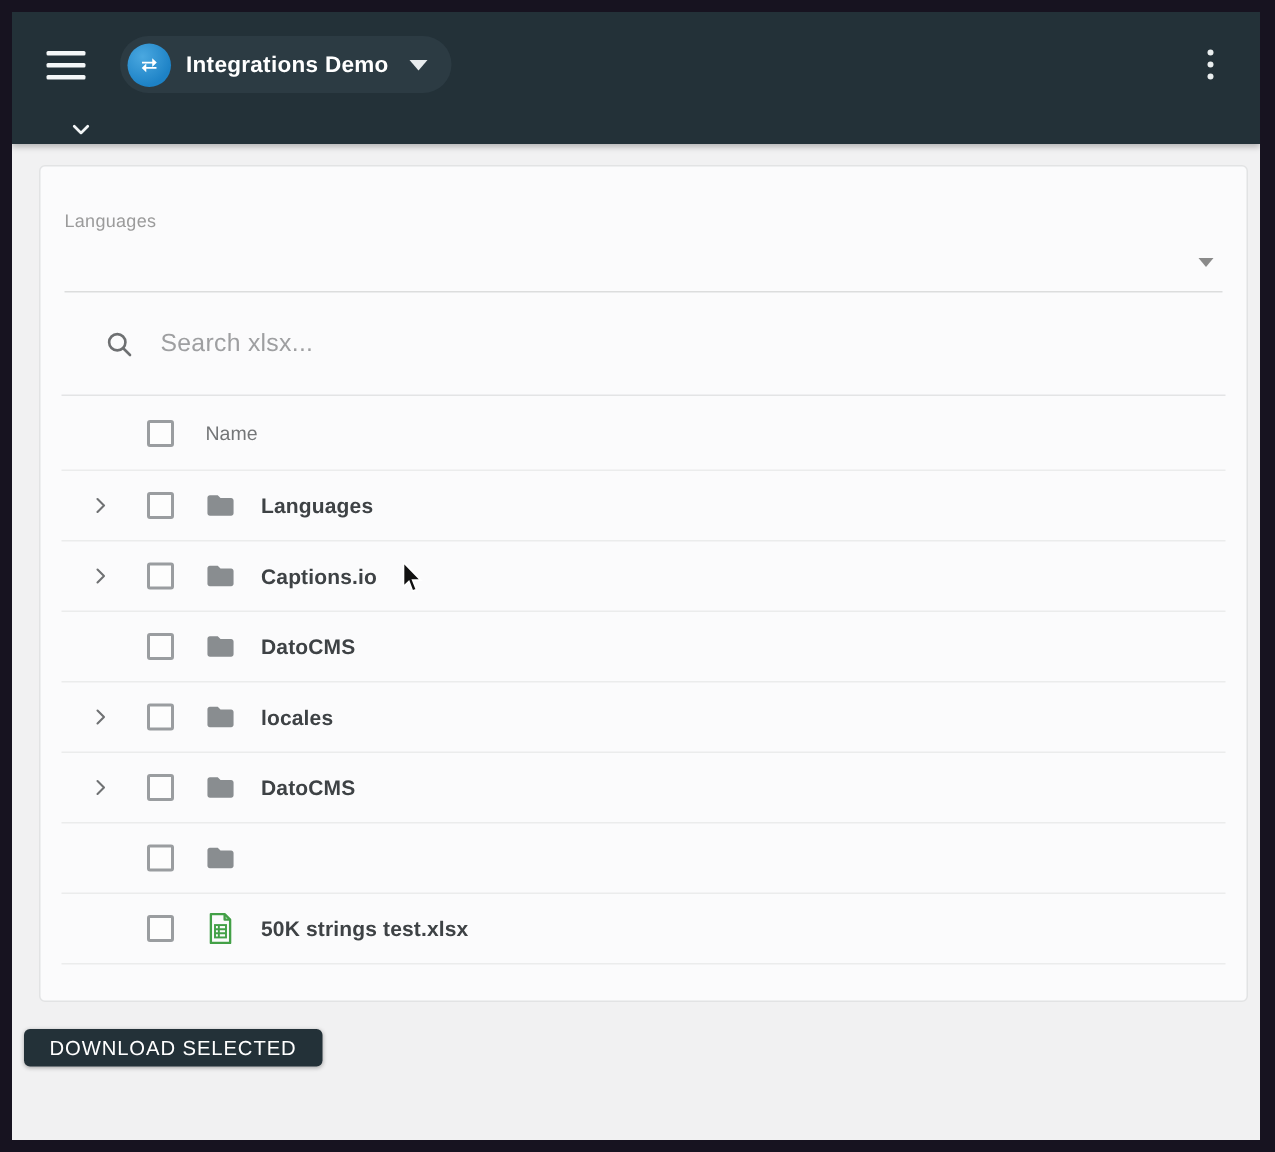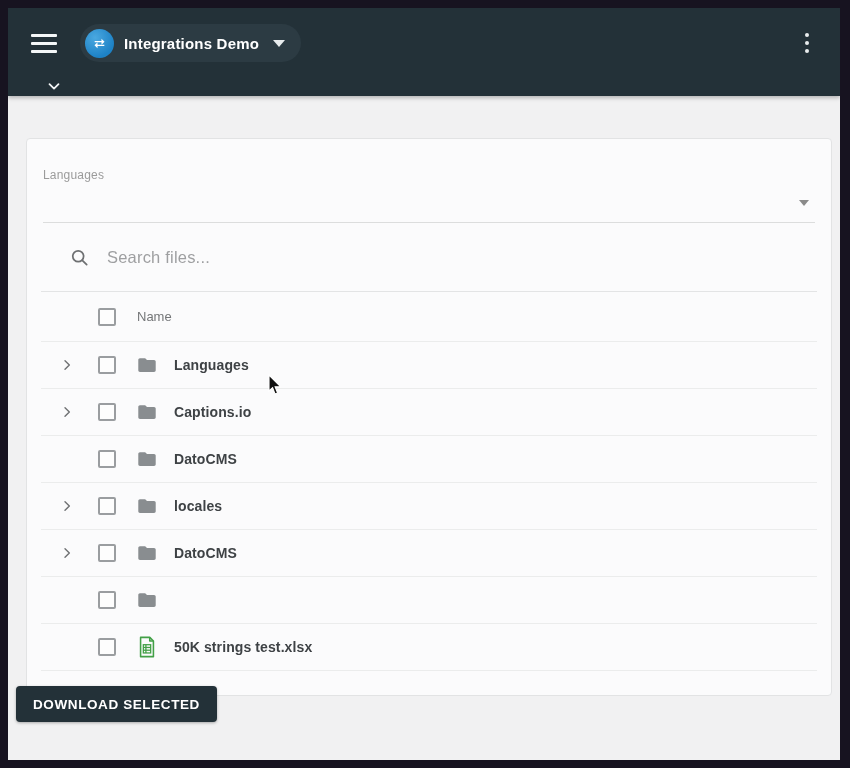--- a/index.html
+++ b/index.html
@@ -39,44 +39,44 @@
   .pill-caret { width:0; height:0; border-left:6px solid transparent; border-right:6px solid transparent; border-top:7px solid #e8ecee; margin-left:4px; }
   .appbar-spacer { flex:1; }
   .kebab { width:34px; height:38px; display:flex; flex-direction:column; align-items:center; justify-content:center; gap:4px; cursor:pointer; margin-right:2px; }
   .kebab i { width:4px; height:4px; border-radius:50%; background:#e9edee; }
   .appbar-row2 { height:40px; display:flex; align-items:center; }
   .expand-toggle { width:40px; height:30px; display:flex; align-items:center; justify-content:center; margin-left:12px; cursor:pointer; }
   
   .content { flex:1; position:relative; }
   .card {
     position:absolute; left:18px; right:8px; top:14px; height:558px;
-    background:#fbfbfc; border:1px solid #e2e3e4; border-radius:4px;margin-top:28px;
+    background:#fbfbfc; border:1px solid #e2e3e4; border-radius:4px;
   }
   
   .lang-field { margin:0 16px; padding-top:29px; height:84px; border-bottom:1px solid #dcdddd; position:relative; }
   .lang-label { font-size:12px; color:#9b9b9b; letter-spacing:.2px; }
   .select-caret { position:absolute; right:6px; bottom:16px; width:0; height:0; border-left:5px solid transparent; border-right:5px solid transparent; border-top:6px solid #8a8a8a; }
   
   .search-row { margin:0 14px; height:69px; border-bottom:1px solid #e3e4e5; display:flex; align-items:center; padding-left:28px; gap:17px; }
   .search-placeholder { font-size:16.5px; color:#9e9fa1; letter-spacing:.2px; }
   
   .trow { display:flex; align-items:center; margin:0 14px; border-bottom:1px solid #ebecec; }
   .thead-row { height:50px; }
   .tbody-row { height:47px; }
   .cell-expander { flex:0 0 auto; width:16px; height:16px; margin-left:18px; margin-right:23px; display:flex; align-items:center; justify-content:center; cursor:pointer; }
   .cell-expander.hidden { visibility:hidden; }
   .checkbox { flex:0 0 auto; width:18px; height:18px; border:2px solid #9a9da0; border-radius:2px; background:#fdfdfd; cursor:pointer; }
   .cell-icon { flex:0 0 auto; width:22px; height:22px; margin-left:20px; display:flex; align-items:center; justify-content:center; }
   .col-name-header { margin-left:21px; font-size:13px; color:#747678; }
   .row-name { margin-left:16px; font-size:14px; font-weight:bold; color:#3e4245; letter-spacing:.1px; }
   
   .download-btn {
-    position:absolute; left:8px; top:590px; height:36px; padding:0 17px;
+    position:absolute; left:8px; top:590px; height:25px; padding:0 17px;
     background:#233138; color:#fff; border:none; border-radius:4px;
-    font-family:"Liberation Sans", sans-serif; font-size:13.5px; font-weight:bold;
+    font-family:"Liberation Sans", sans-serif; font-size:13.5px; font-weight:normal;
     letter-spacing:.6px; cursor:pointer; box-shadow:0 1px 3px rgba(0,0,0,.3);
   }
   
   .cursor { position:absolute; left:260px; top:366px; z-index:5; pointer-events:none; }
 </style>
 </head>
 <body>
 
 <div class="window">
 
@@ -125,21 +125,21 @@
         <span class="select-caret"></span>
       </div>
 
       <div class="search-row">
         <span style="display:flex;">
           <svg width="21" height="21" viewBox="0 0 24 24">
             <circle cx="10.5" cy="10.5" r="6.2" fill="none" stroke="#6e7072" stroke-width="2"></circle>
             <line x1="15.2" y1="15.2" x2="20.2" y2="20.2" stroke="#6e7072" stroke-width="2" stroke-linecap="round"></line>
           </svg>
         </span>
-        <span class="search-placeholder">Search files...</span>
+        <span class="search-placeholder">Search xlsx...</span>
       </div>
 
       <div class="trow thead-row">
         <span class="cell-expander hidden"></span>
         <span class="checkbox"></span>
         <span class="col-name-header">Name</span>
       </div>
 
       <div id="table-body">
   <div class="trow tbody-row">

